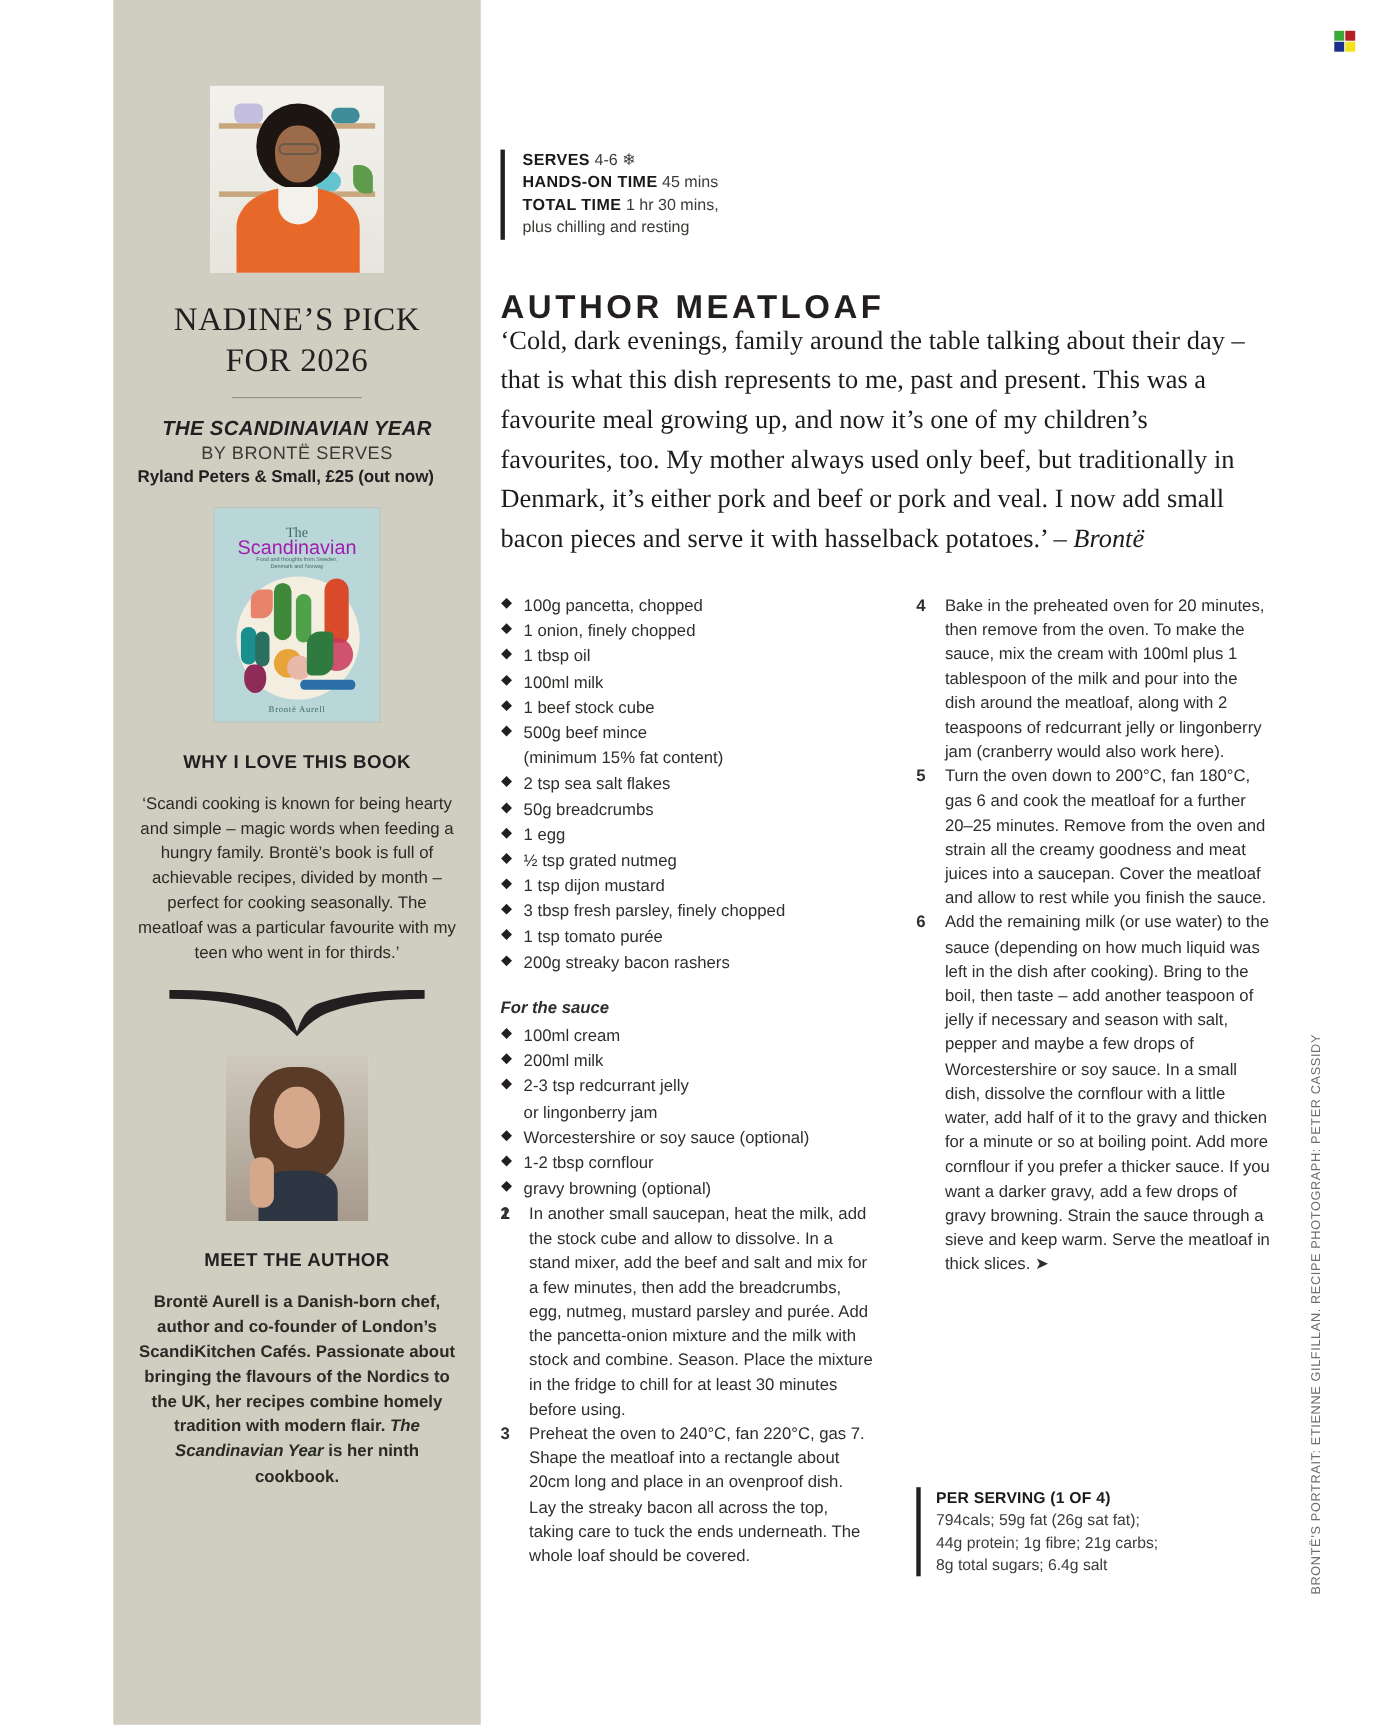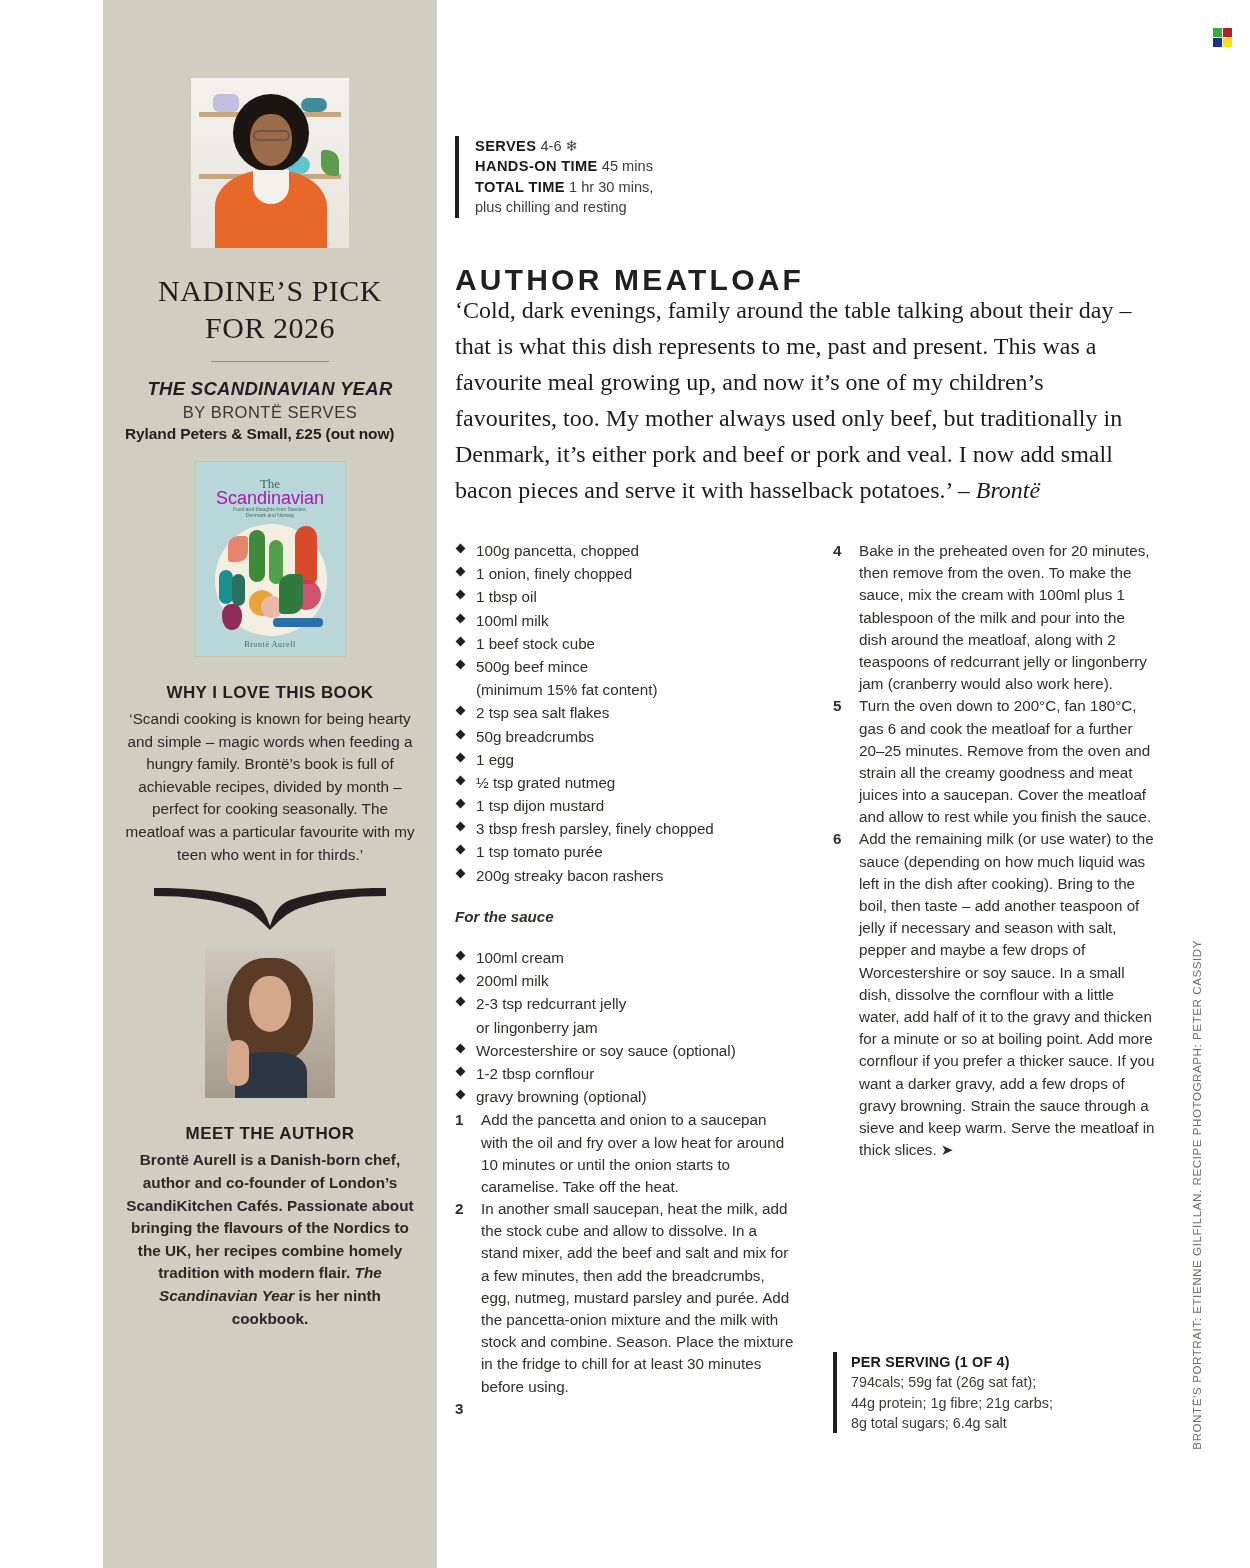--- a/index.html
+++ b/index.html
@@ -65,21 +65,21 @@
     background:#b9d6d9;
     overflow:hidden;
     border:1px solid #c3c3b4;
   }
   .sec-head {
     font-size:17px; font-weight:bold; text-align:center;
     letter-spacing:.4px; margin-top:26px;
   }
   .sec-body {
     font-size:15.3px; line-height:1.48; text-align:center;
-    margin-top:5px; color:#2b2b26;
+    margin-top:17px; color:#2b2b26;
   }
   .sec-body-bold { font-weight:bold; }
   .brace { display:block; margin:18px auto 0 auto; }
 
   
   #main { position:absolute; left:455px; top:0; width:700px; height:1312px; }
 
   .meta-block {
     position:absolute; left:0; top:136px; width:330px;
     padding-left:16px; border-left:4px solid #231f20;
@@ -105,21 +105,21 @@
   .col-r { left:378px; width:322px; }
 
   ul.ing { list-style:none; margin:0; padding:0; }
   ul.ing li { position:relative; padding-left:21px; margin-bottom:1px; }
   ul.ing li .d {
     position:absolute; left:2px; top:5px;
     width:7px; height:7px; background:#231f20;
     transform:rotate(45deg);
   }
   ul.ing li.cont { padding-left:21px; }
-  .for-sauce { font-weight:bold; font-style:italic; font-size:15.2px; margin:19px 0 19px 0; }
+  .for-sauce { font-weight:bold; font-style:italic; font-size:15.2px; margin:19px 0 3px 0; }
 
   ol.steps { list-style:none; margin:0; padding:0; }
   ol.steps li { position:relative; padding-left:26px; margin-bottom:0px; }
   ol.steps li .n { position:absolute; left:0; top:0; font-weight:bold; }
   .steps-first { margin-top:33px; }
 
   .arrow { font-size:15px; }
 
   .nutri {
     position:absolute; left:378px; top:1352px; width:310px;
@@ -273,23 +273,23 @@
         <li><span class="d"></span><span>100ml cream</span></li>
         <li><span class="d"></span><span>200ml milk</span></li>
         <li><span class="d"></span><span>2-3 tsp redcurrant jelly</span></li>
         <li class="cont">or lingonberry jam</li>
         <li><span class="d"></span><span>Worcestershire or soy sauce (optional)</span></li>
         <li><span class="d"></span><span>1-2 tbsp cornflour</span></li>
         <li><span class="d"></span><span>gravy browning (optional)</span></li>
       </ul>
 
     <ol class="steps steps-first" id="steps-left">
-        <li><span class="n">1</span><span>Add the pancetta and onion to a saucepan with the oil and fry over a low heat for around 10 minutes or until the onion starts to caramelise. Take off the heat.</span></li>
+        <li><span class="n">1</span></li>
         <li><span class="n">2</span><span>In another small saucepan, heat the milk, add the stock cube and allow to dissolve. In a stand mixer, add the beef and salt and mix for a few minutes, then add the breadcrumbs, egg, nutmeg, mustard parsley and purée. Add the pancetta-onion mixture and the milk with stock and combine. Season. Place the mixture in the fridge to chill for at least 30 minutes before using.</span></li>
-        <li><span class="n">3</span></li>
+        <li><span class="n">3</span><span>Preheat the oven to 240°C, fan 220°C, gas 7. Shape the meatloaf into a rectangle about 20cm long and place in an ovenproof dish. Lay the streaky bacon all across the top, taking care to tuck the ends underneath. The whole loaf should be covered.</span></li>
       </ol>
   </div>
 
   <div class="col col-r">
     <ol class="steps" id="steps-right">
         <li><span class="n">4</span><span>Bake in the preheated oven for 20 minutes, then remove from the oven. To make the sauce, mix the cream with 100ml plus 1 tablespoon of the milk and pour into the dish around the meatloaf, along with 2 teaspoons of redcurrant jelly or lingonberry jam (cranberry would also work here).</span></li>
         <li><span class="n">5</span><span>Turn the oven down to 200°C, fan 180°C, gas 6 and cook the meatloaf for a further 20–25 minutes. Remove from the oven and strain all the creamy goodness and meat juices into a saucepan. Cover the meatloaf and allow to rest while you finish the sauce.</span></li>
         <li><span class="n">6</span><span>Add the remaining milk (or use water) to the sauce (depending on how much liquid was left in the dish after cooking). Bring to the boil, then taste – add another teaspoon of jelly if necessary and season with salt, pepper and maybe a few drops of Worcestershire or soy sauce. In a small dish, dissolve the cornflour with a little water, add half of it to the gravy and thicken for a minute or so at boiling point. Add more cornflour if you prefer a thicker sauce. If you want a darker gravy, add a few drops of gravy browning. Strain the sauce through a sieve and keep warm. Serve the meatloaf in thick slices.</span><span class="arrow">  ➤</span></li>
       </ol>
   </div>

